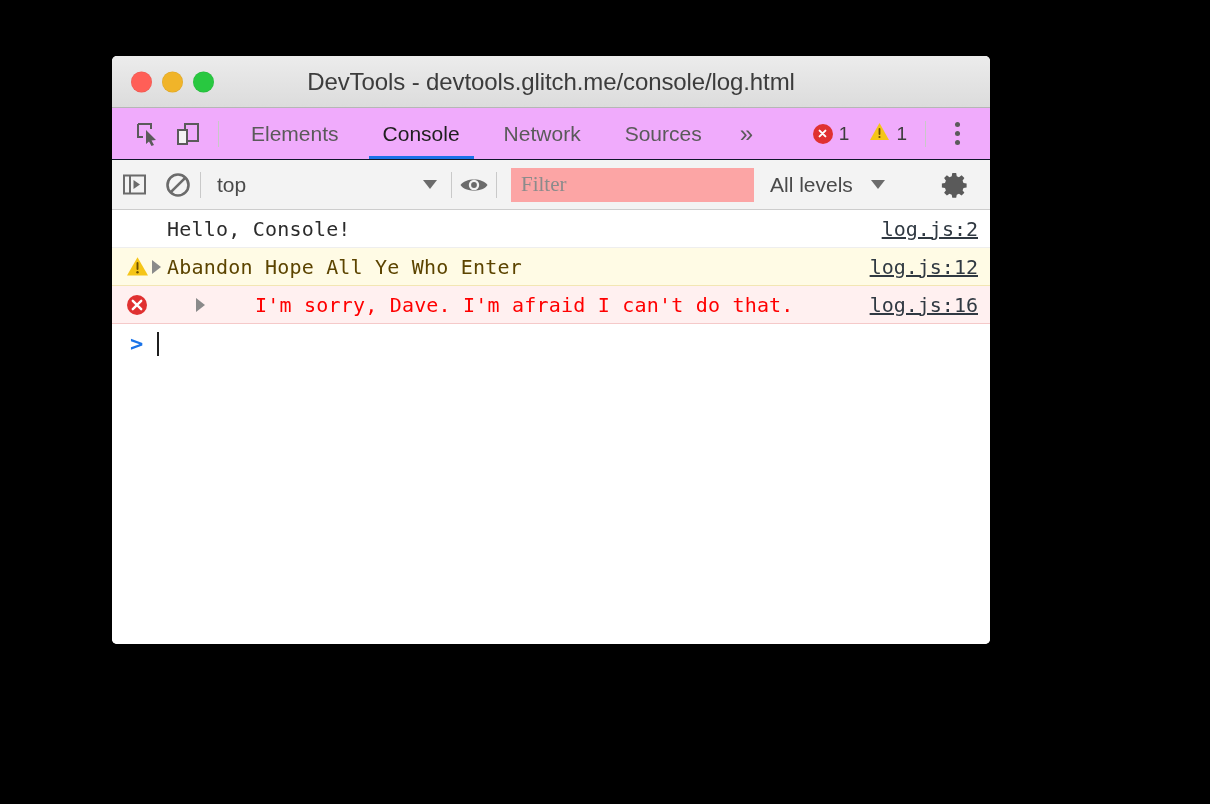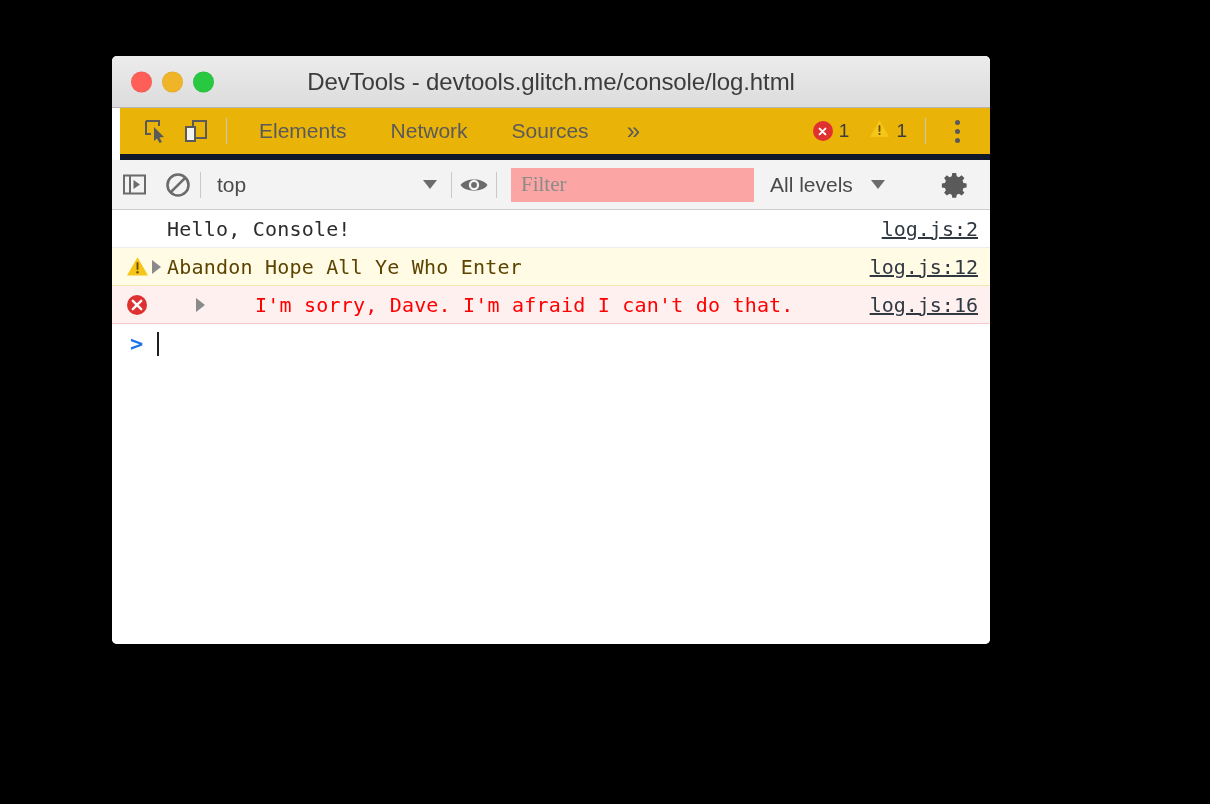--- a/index.html
+++ b/index.html
@@ -49,26 +49,25 @@
     color: #3c3c3c;
     letter-spacing: -0.1px;
     padding: 0 120px;
     white-space: nowrap;
   }
 
   
   .tabbar {
     position: relative;
     height: 52px;
-    background: #eab308;
-    border-bottom: 6px solid #0f172a;
+    background: #f0abfc;
+    border-bottom: 1px solid #0f172a;
     display: flex;
     align-items: center;
     padding-left: 16px;
-    margin-left: 8px;
   }
   .tb-icon-btn {
     width: 40px; height: 40px;
     display: flex; align-items: center; justify-content: center;
   }
   .tb-sep {
     width: 1px; height: 26px;
     background: #c8c8c8;
     margin: 0 10px;
   }
@@ -266,20 +265,21 @@
       <div class="tb-icon-btn">
         <svg width="26" height="26" viewBox="0 0 26 26">
           <rect x="10" y="3" width="13" height="17" fill="none" stroke="#5a5a5a" stroke-width="2"></rect>
           <rect x="3" y="9" width="9" height="14" fill="#f3f3f3" stroke="#5a5a5a" stroke-width="2"></rect>
         </svg>
       </div>
       <div class="tb-sep"></div>
 
       <div class="tabs">
         <div class="tab">Elements</div>
+        <div class="tab active">Console</div>
         <div class="tab">Network</div>
         <div class="tab">Sources</div>
         <div class="more-tabs">»</div>
       </div>
 
       <div class="counters">
         <span class="badge-err">
           <svg width="13" height="13" viewBox="0 0 13 13">
             <path d="M3.6 3.6 L9.4 9.4 M9.4 3.6 L3.6 9.4" stroke="#fff" stroke-width="2" stroke-linecap="round"></path>
           </svg>

